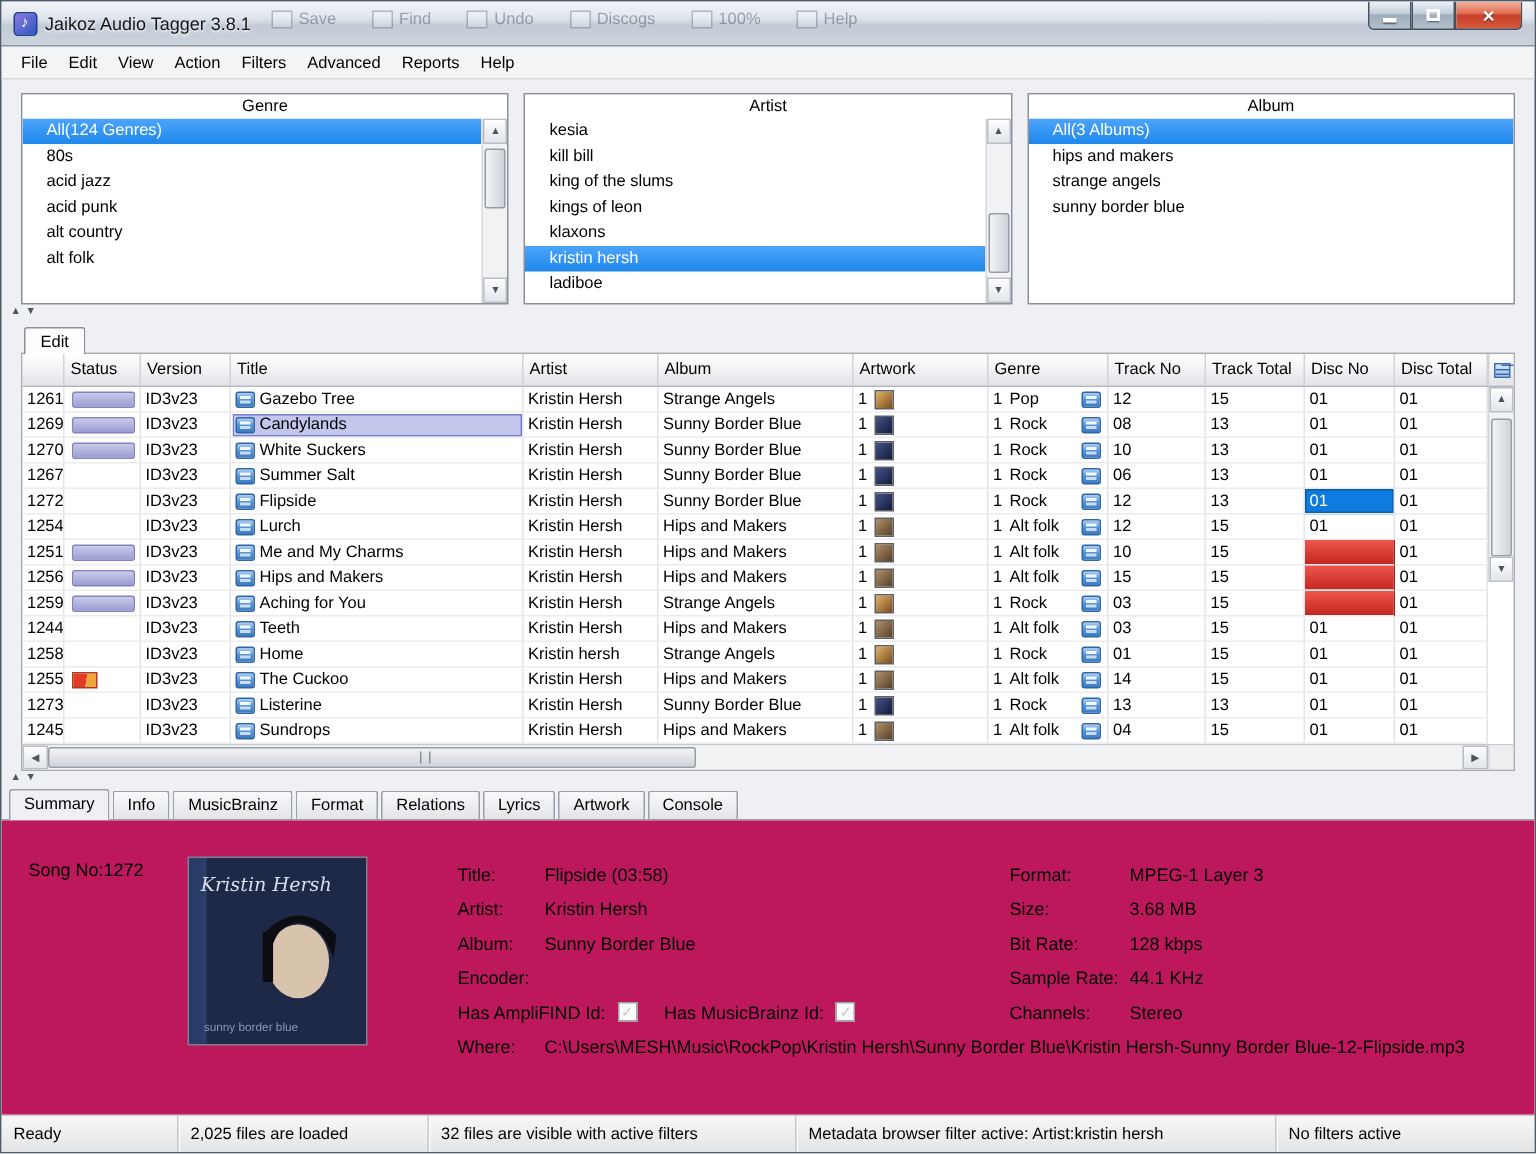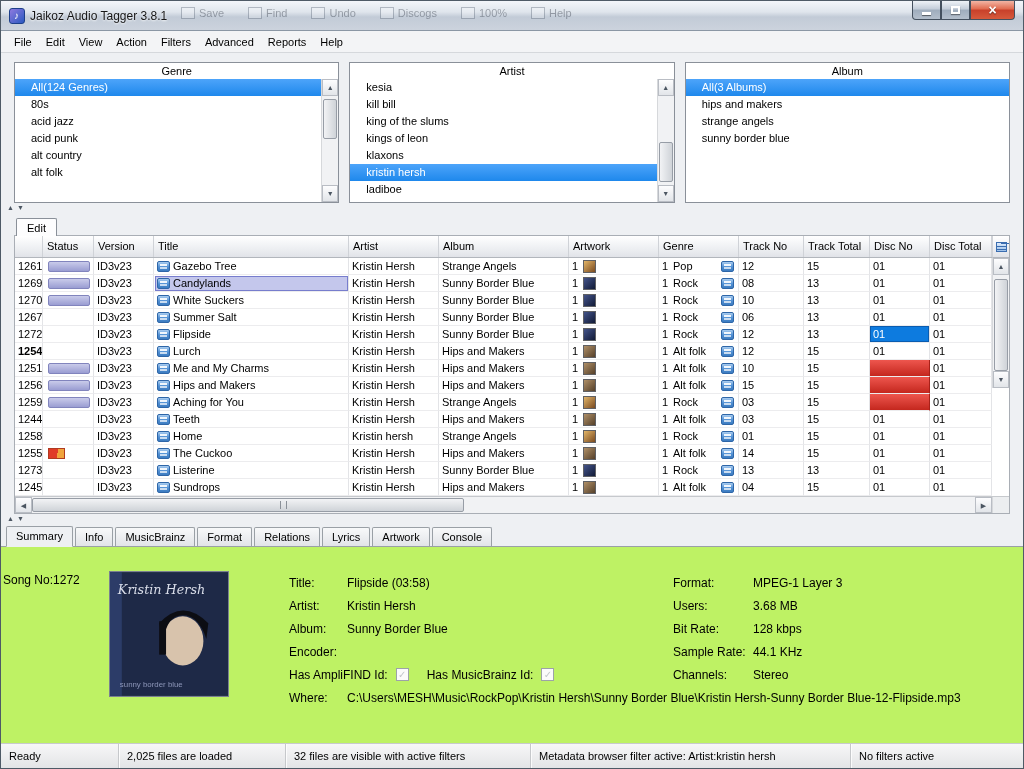--- a/index.html
+++ b/index.html
@@ -85,21 +85,21 @@
 .grid-icon { width:11px; height:10px; border:1px solid #3a6db0; background:linear-gradient(#dceafc,#9cc0e8); position:relative; }
 .grid-icon:after { content:""; position:absolute; left:0; top:3px; width:9px; height:1px; background:#3a6db0; box-shadow:0 3px 0 #3a6db0, 4px -3px 0 #3a6db0; }
 .hscroll-row { flex:0 0 17px; display:flex; border-top:1px solid #c6c9cd; }
 .hscroll { flex:1; display:flex; background:#f1f2f4; }
 .hcorner { flex:0 0 17px; background:#eceef0; border-left:1px solid #d6d8db; }
 
 
 .tabstrip { flex:0 0 22px; display:flex; align-items:flex-end; padding-left:5px; border-bottom:1px solid #9aa0a6; }
 .btab { border:1px solid #9aa0a6; border-bottom:none; padding:3px 9px 2px; margin-right:2px; background:linear-gradient(#f8f9fa,#e2e4e8); border-radius:2px 2px 0 0; height:19px; white-space:nowrap; }
 .btab.active { background:#eef0f3; height:21px; margin-bottom:-1px; border-bottom:1px solid #eef0f3; }
-.summary { flex:1; position:relative; padding:24px 0 0 2px; display:flex; align-items:flex-start; background:#bef264; font-size:12px; overflow:hidden; }
+.summary { flex:1; position:relative; padding:24px 0 0 18px; display:flex; align-items:flex-start; background:#be185d; font-size:12px; overflow:hidden; }
 .song-no { width:88px; padding-top:2px; white-space:nowrap; }
 .album-art { margin-left:18px; width:120px; height:126px; border:1px solid #7a8090; flex:0 0 auto; }
 .sum-mid { margin-left:60px; }
 .srow { height:23px; display:flex; align-items:center; }
 .sl { width:58px; flex:0 0 auto; }
 .sl.auto { width:auto; margin-right:8px; }
 .sl.ml { margin-left:18px; }
 .sv { white-space:nowrap; }
 .cb { width:13px; height:13px; border:1px solid #9da3a8; background:#fbfbfb; display:inline-flex; align-items:center; justify-content:center; flex:0 0 auto; }
 .cb:after { content:"✓"; color:#c3c7cb; font-size:10px; }
@@ -392,21 +392,21 @@
                   <span class="count">1</span>
                   <span>Rock</span>
                   <span class="mini-icon combo"></span>
                 </div>
                 <div class="td" style="width: 65px;">12</div>
                 <div class="td" style="width: 66px;">13</div>
                 <div class="td cell-focus" style="width: 60px;">01</div>
                 <div class="td" style="width: 62px;">01</div>
               </div>
               <div class="trow">
-                <div class="td" style="width: 28px; font-weight: bold;">1254</div>
+                <div class="td" style="width: 28px;">1254</div>
                 <div class="td" style="width: 51px;"></div>
                 <div class="td" style="width: 60px;">ID3v23</div>
                 <div class="td cell-title" style="width: 195px;">
                   <span class="cellwrap">
                     <span class="mini-icon"></span>
                     <span>Lurch</span>
                   </span>
                 </div>
                 <div class="td" style="width: 90px;">Kristin Hersh</div>
                 <div class="td" style="width: 130px;">Hips and Makers</div>
@@ -732,21 +732,21 @@
           <span class="sl">Where:</span>
           <span class="sv">C:\Users\MESH\Music\RockPop\Kristin Hersh\Sunny Border Blue\Kristin Hersh-Sunny Border Blue-12-Flipside.mp3</span>
         </div>
     </div>
     <div class="sum-right">
       <div class="srow">
           <span class="sl2">Format:</span>
           <span class="sv">MPEG-1 Layer 3</span>
         </div>
       <div class="srow">
-          <span class="sl2">Users:</span>
+          <span class="sl2">Size:</span>
           <span class="sv">3.68 MB</span>
         </div>
       <div class="srow">
           <span class="sl2">Bit Rate:</span>
           <span class="sv">128 kbps</span>
         </div>
       <div class="srow">
           <span class="sl2">Sample Rate:</span>
           <span class="sv">44.1 KHz</span>
         </div>

